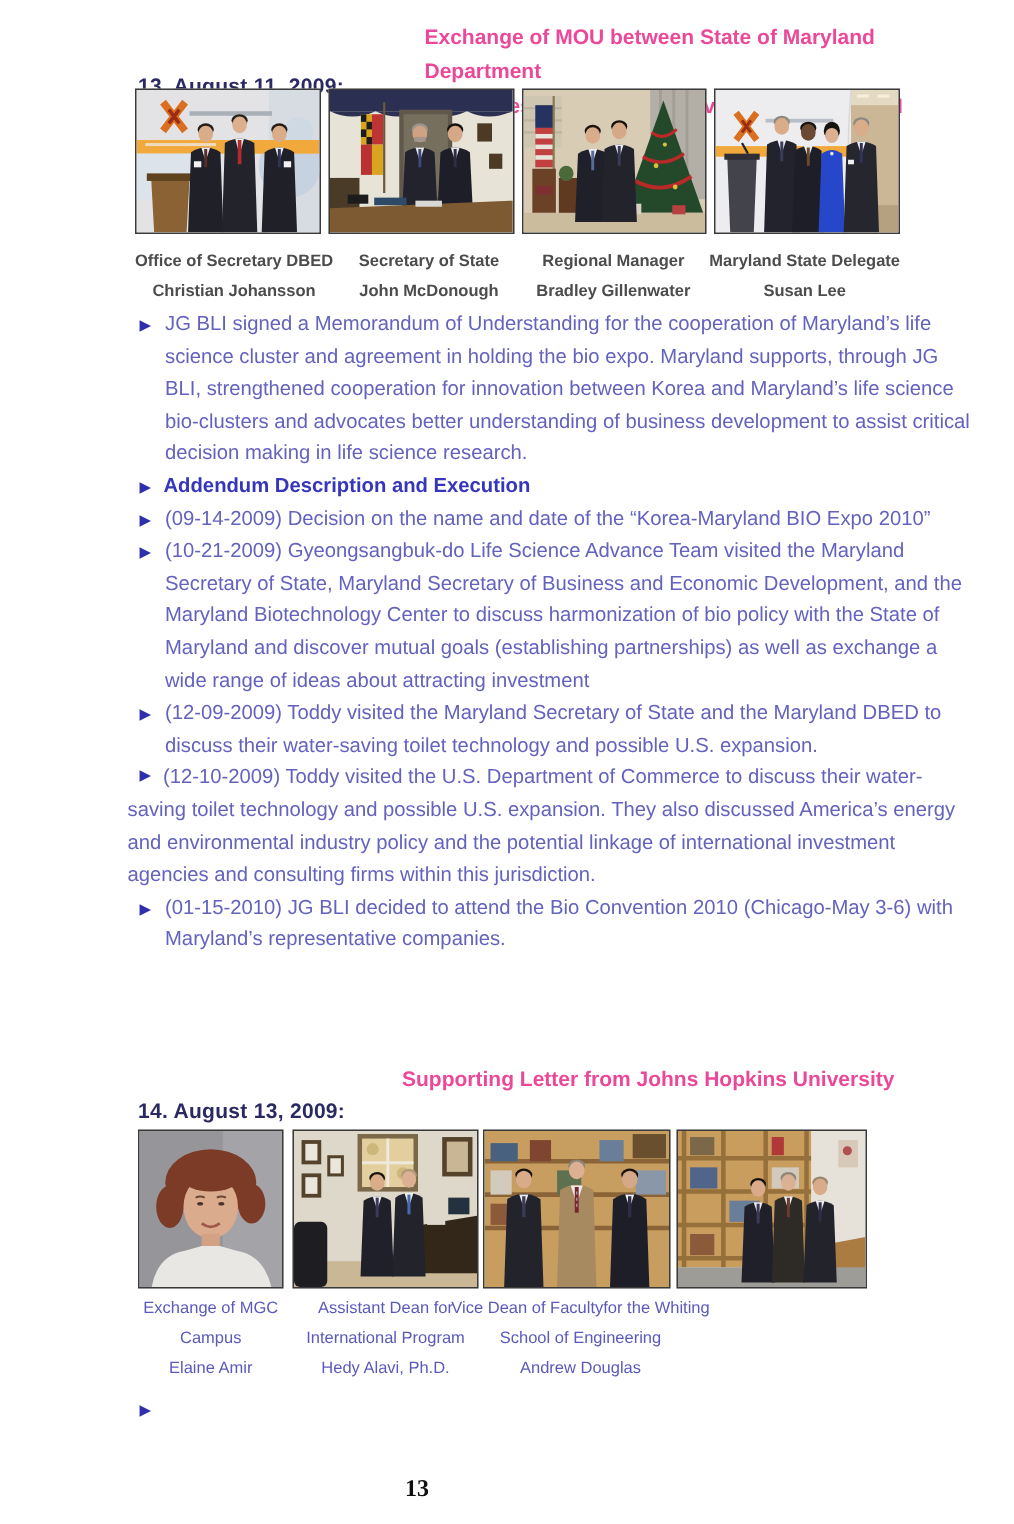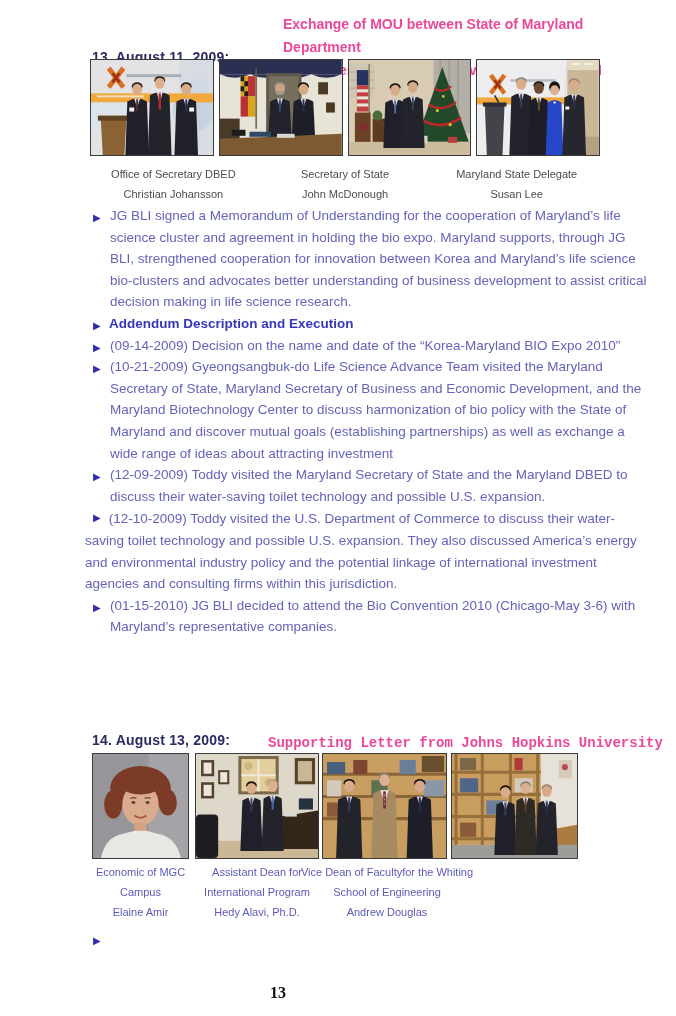--- a/index.html
+++ b/index.html
@@ -192,30 +192,34 @@
         <ellipse cx="99" cy="22" rx="5.5" ry="4" fill="#8e8a82"></ellipse>
           <ellipse cx="99" cy="25" rx="5" ry="5.5" fill="#d9ac8a"></ellipse>
         <path d="M87 94 L89 37 Q99 31 109 37 L111 94 Z" fill="#26262e"></path>
         <polygon points="96,34 102,34 99,43" fill="#ececec"></polygon>
           <line x1="99" y1="35" x2="99" y2="48" stroke="#31315a" stroke-width="2"></line>
         <rect x="90" y="46" width="4" height="3" fill="#f2f2f2"></rect>
       </svg>
     </div>
   </div>
 
-  <div class="caption-row" style="left:90px;top:164px;width:510px;">
+  <div class="caption-row" style="left:90px;top:164px;width:510px;font-weight:bold;">
     <div class="cap">
       <div>Office of Secretary DBED</div>
       <div>Christian Johansson</div>
     </div>
     <div class="cap">
       <div>Secretary of State</div>
       <div>John McDonough</div>
     </div>
     <div class="cap">
+      <div>Regional Manager</div>
+      <div>Bradley Gillenwater</div>
+    </div>
+    <div class="cap">
       <div>Maryland State Delegate</div>
       <div>Susan Lee</div>
     </div>
   </div>
 
   <div class="body-text" style="left:85px;top:205px;width:563px;">
     <div class="bullet">
       <span class="mk">▶</span><span>JG BLI signed a Memorandum of Understanding for the cooperation of Maryland’s life science cluster and agreement in holding the bio expo.  Maryland supports, through JG BLI, strengthened cooperation for innovation between Korea and Maryland’s life science bio-clusters and advocates better understanding of business development to assist critical decision making in life science research.</span>
     </div>
     <div class="bullet">
@@ -233,21 +237,21 @@
     </div>
     <div class="bullet flush">
       <span class="mk">▶</span><span>(12-10-2009) Toddy visited the U.S. Department of Commerce to discuss their water-saving toilet technology and possible U.S. expansion.  They also discussed America’s energy and environmental industry policy and the potential linkage of international investment agencies and consulting firms within this jurisdiction.</span>
     </div>
     <div class="bullet">
       <span class="mk">▶</span><span>(01-15-2010) JG BLI decided to attend the Bio Convention 2010 (Chicago-May 3-6) with Maryland’s representative companies.</span>
     </div>
   </div>
 
   <div class="date-heading" style="left:92px;top:732px;">14. August 13, 2009:</div>
-  <div class="sec-title" style="left:268px;top:732px;font-family:Liberation Mono, monospace;">Supporting Letter from Johns Hopkins University</div>
+  <div class="sec-title" style="left:268px;top:708px;">Supporting Letter from Johns Hopkins University</div>
 
   <div class="photo-abs" style="left:92px;top:753px;width:97px;height:106px;">
     <svg viewBox="0 0 94 103" preserveAspectRatio="none">
       <rect width="94" height="103" fill="#96969a"></rect>
       <rect x="55" width="39" height="103" fill="#a4a4a8"></rect>
       <ellipse cx="47" cy="34" rx="30" ry="22" fill="#7c3b26"></ellipse>
       <ellipse cx="20" cy="50" rx="9" ry="14" fill="#7c3b26"></ellipse>
       <ellipse cx="74" cy="48" rx="9" ry="13" fill="#7c3b26"></ellipse>
       <ellipse cx="47" cy="50" rx="18" ry="21" fill="#dbab8d"></ellipse>
       <ellipse cx="47" cy="31" rx="19" ry="9" fill="#7c3b26"></ellipse>
@@ -363,21 +367,21 @@
         <line x1="73" y1="44" x2="73" y2="57" stroke="#6a3a2a" stroke-width="2"></line>
       <ellipse cx="94" cy="34" rx="5.2" ry="4" fill="#9a8a70"></ellipse>
         <ellipse cx="94" cy="37" rx="4.8" ry="5.4" fill="#d9ab8a"></ellipse>
       <path d="M83 100 L85 49 Q94 43 103 49 L105 100 Z" fill="#23232c"></path>
       <polygon points="91,46 97,46 94,55" fill="#ececec"></polygon>
         <line x1="94" y1="47" x2="94" y2="60" stroke="#2d2d4a" stroke-width="2"></line>
     </svg>
   </div>
 
   <div class="cap-blue" style="left:82px;top:862px;width:117px;">
-    <div>Economic of MGC</div>
+    <div>Exchange of MGC</div>
     <div>Campus</div>
     <div>Elaine Amir</div>
   </div>
   <div class="cap-blue" style="left:182px;top:862px;width:150px;">
     <div>Assistant Dean for</div>
     <div>International Program</div>
     <div>Hedy Alavi, Ph.D.</div>
   </div>
   <div class="cap-blue" style="left:262px;top:862px;width:250px;">
     <div>Vice Dean of Facultyfor the Whiting</div>

